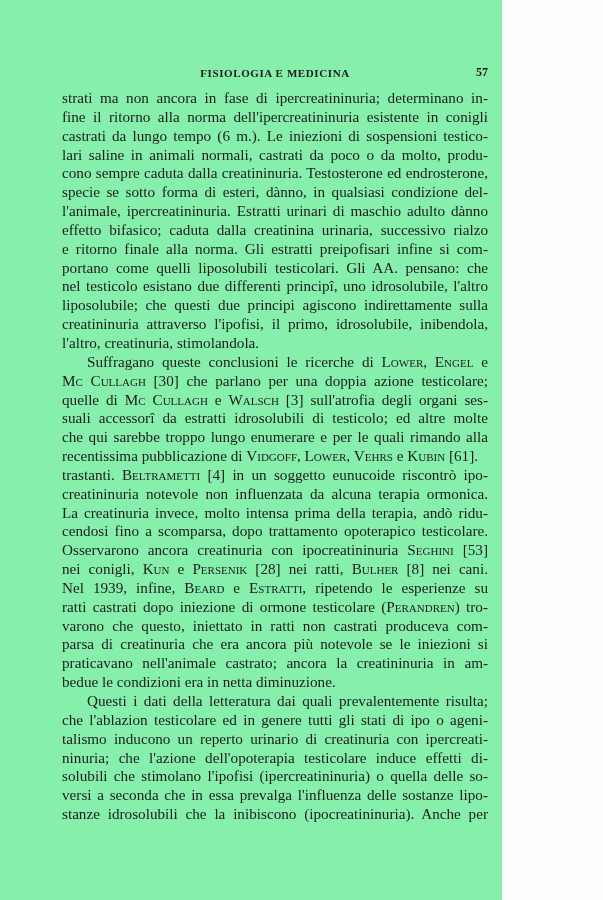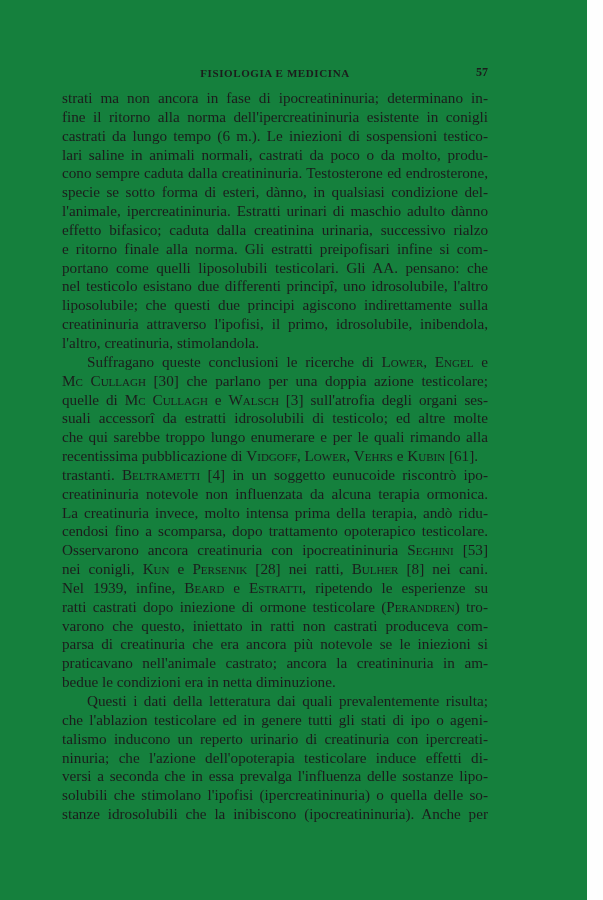--- a/index.html
+++ b/index.html
@@ -1,20 +1,20 @@
 <!DOCTYPE html>
 <html><head>
 <meta charset="utf-8">
 <style>
   html, body { margin: 0; padding: 0; }
   body {
     width: 603px; height: 900px; background: #fefefe; overflow: hidden;
     font-family: "DejaVu Serif", "Liberation Serif", serif; color: #1c1c1c;
   }
-  .page { position: relative; width: 587px; height: 900px; background: #15803d; }
+  .page { position: relative; width: 502px; height: 900px; background: #86efac; }
   .running-head {
     position: absolute; top: 66px; left: 62px; width: 426px; height: 16px;
     font-family: "Liberation Serif", serif;
   }
   .running-title {
     position: absolute; left: 0; right: 0; text-align: center;
     font-size: 11px; letter-spacing: 0.6px; font-weight: bold; top: 1px;
     padding-right: 0px;
   }
   .page-number {
@@ -34,21 +34,21 @@
 </style>
 </head>
 <body>
 
 <div class="page">
   <div class="running-head">
     <span class="running-title">FISIOLOGIA E MEDICINA</span>
     <span class="page-number">57</span>
   </div>
   <div class="body-text" id="body-text">
-      <span class="line">strati ma non ancora in fase di ipocreatininuria; determinano in-</span>
+      <span class="line">strati ma non ancora in fase di ipercreatininuria; determinano in-</span>
       <span class="line">fine il ritorno alla norma dell'ipercreatininuria esistente in conigli</span>
       <span class="line">castrati da lungo tempo (6 m.). Le iniezioni di sospensioni testico-</span>
       <span class="line">lari saline in animali normali, castrati da poco o da molto, produ-</span>
       <span class="line">cono sempre caduta dalla creatininuria. Testosterone ed endrosterone,</span>
       <span class="line">specie se sotto forma di esteri, dànno, in qualsiasi condizione del-</span>
       <span class="line">l'animale, ipercreatininuria. Estratti urinari di maschio adulto dànno</span>
       <span class="line">effetto bifasico; caduta dalla creatinina urinaria, successivo rialzo</span>
       <span class="line">e ritorno finale alla norma. Gli estratti preipofisari infine si com-</span>
       <span class="line">portano come quelli liposolubili testicolari. Gli AA. pensano: che</span>
       <span class="line">nel testicolo esistano due differenti principî, uno idrosolubile, l'altro</span>
@@ -70,17 +70,17 @@
       <span class="line">Nel 1939, infine, <span class="sc">Beard</span> e <span class="sc">Estratti</span>, ripetendo le esperienze su</span>
       <span class="line">ratti castrati dopo iniezione di ormone testicolare (<span class="sc">Perandren</span>) tro-</span>
       <span class="line">varono che questo, iniettato in ratti non castrati produceva com-</span>
       <span class="line">parsa di creatinuria che era ancora più notevole se le iniezioni si</span>
       <span class="line">praticavano nell'animale castrato; ancora la creatininuria in am-</span>
       <span class="line last">bedue le condizioni era in netta diminuzione.</span>
       <span class="line indent">Questi i dati della letteratura dai quali prevalentemente risulta;</span>
       <span class="line">che l'ablazion testicolare ed in genere tutti gli stati di ipo o ageni-</span>
       <span class="line">talismo inducono un reperto urinario di creatinuria con ipercreati-</span>
       <span class="line">ninuria; che l'azione dell'opoterapia testicolare induce effetti di-</span>
+      <span class="line">solubili che stimolano l'ipofisi (ipercreatininuria) o quella delle so-</span>
       <span class="line">versi a seconda che in essa prevalga l'influenza delle sostanze lipo-</span>
-      <span class="line">solubili che stimolano l'ipofisi (ipercreatininuria) o quella delle so-</span>
       <span class="line">stanze idrosolubili che la inibiscono (ipocreatininuria). Anche per</span>
     </div>
 </div>
 
 </body></html>

